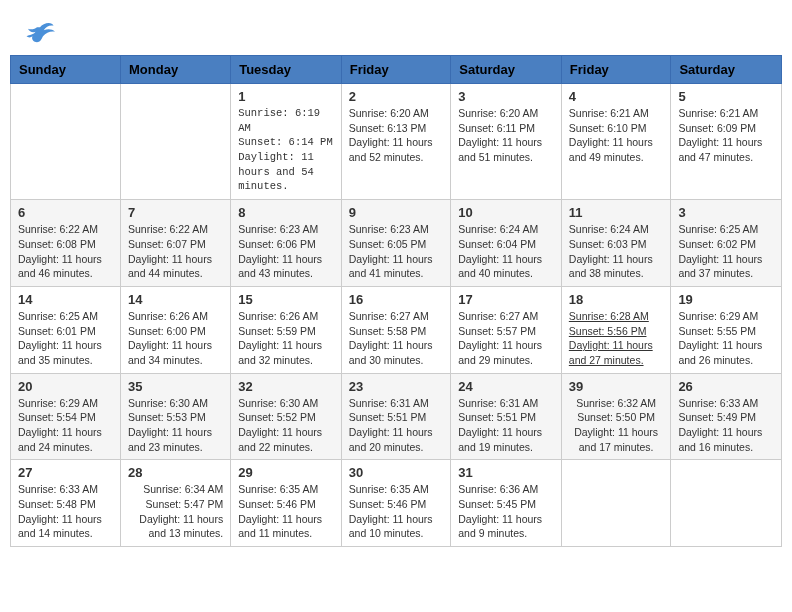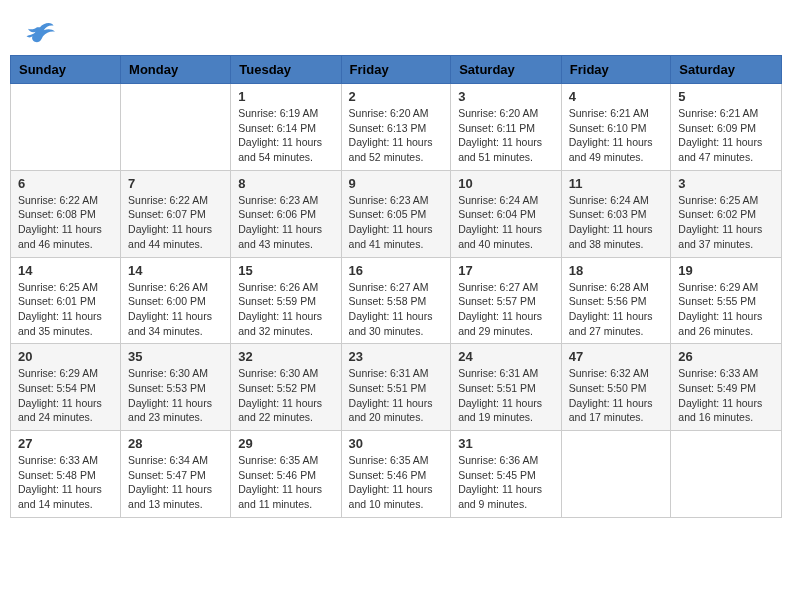--- a/index.html
+++ b/index.html
@@ -116,21 +116,21 @@
         <th>Friday</th>
         <th>Saturday</th>
       </tr>
   </thead>
   <tbody id="calendar-body">
   <tr>
         <td class="empty-cell"></td>
         <td class="empty-cell"></td>
         <td>
           <span class="day-number">1</span>
-          <div class="day-info" style="white-space: pre-line;">Sunrise: 6:19 AM
+          <div class="day-info" style="white-space: pre-line; font-family: Liberation Mono, monospace;">Sunrise: 6:19 AM
 Sunset: 6:14 PM
 Daylight: 11 hours and 54 minutes.</div>
         </td>
         <td>
           <span class="day-number">2</span>
           <div class="day-info" style="white-space: pre-line;">Sunrise: 6:20 AM
 Sunset: 6:13 PM
 Daylight: 11 hours and 52 minutes.</div>
         </td>
         <td>
@@ -222,21 +222,21 @@
 Daylight: 11 hours and 30 minutes.</div>
         </td>
         <td>
           <span class="day-number">17</span>
           <div class="day-info" style="white-space: pre-line;">Sunrise: 6:27 AM
 Sunset: 5:57 PM
 Daylight: 11 hours and 29 minutes.</div>
         </td>
         <td>
           <span class="day-number">18</span>
-          <div class="day-info" style="white-space: pre-line;">Sunrise: 6:28 AM
+          <div class="day-info" style="white-space: pre-line; text-decoration: underline;">Sunrise: 6:28 AM
 Sunset: 5:56 PM
 Daylight: 11 hours and 27 minutes.</div>
         </td>
         <td>
           <span class="day-number">19</span>
           <div class="day-info" style="white-space: pre-line;">Sunrise: 6:29 AM
 Sunset: 5:55 PM
 Daylight: 11 hours and 26 minutes.</div>
         </td>
       </tr>
@@ -265,42 +265,42 @@
 Sunset: 5:51 PM
 Daylight: 11 hours and 20 minutes.</div>
         </td>
         <td>
           <span class="day-number">24</span>
           <div class="day-info" style="white-space: pre-line;">Sunrise: 6:31 AM
 Sunset: 5:51 PM
 Daylight: 11 hours and 19 minutes.</div>
         </td>
         <td>
-          <span class="day-number">47</span>
-          <div class="day-info" style="white-space: pre-line;">Sunrise: 6:32 AM
+          <span class="day-number">39</span>
+          <div class="day-info" style="white-space: pre-line; text-align: center;">Sunrise: 6:32 AM
 Sunset: 5:50 PM
 Daylight: 11 hours and 17 minutes.</div>
         </td>
         <td>
           <span class="day-number">26</span>
           <div class="day-info" style="white-space: pre-line;">Sunrise: 6:33 AM
 Sunset: 5:49 PM
 Daylight: 11 hours and 16 minutes.</div>
         </td>
       </tr>
       <tr>
         <td>
           <span class="day-number">27</span>
           <div class="day-info" style="white-space: pre-line;">Sunrise: 6:33 AM
 Sunset: 5:48 PM
 Daylight: 11 hours and 14 minutes.</div>
         </td>
         <td>
           <span class="day-number">28</span>
-          <div class="day-info" style="white-space: pre-line;">Sunrise: 6:34 AM
+          <div class="day-info" style="white-space: pre-line; text-align: right;">Sunrise: 6:34 AM
 Sunset: 5:47 PM
 Daylight: 11 hours and 13 minutes.</div>
         </td>
         <td>
           <span class="day-number">29</span>
           <div class="day-info" style="white-space: pre-line;">Sunrise: 6:35 AM
 Sunset: 5:46 PM
 Daylight: 11 hours and 11 minutes.</div>
         </td>
         <td>

